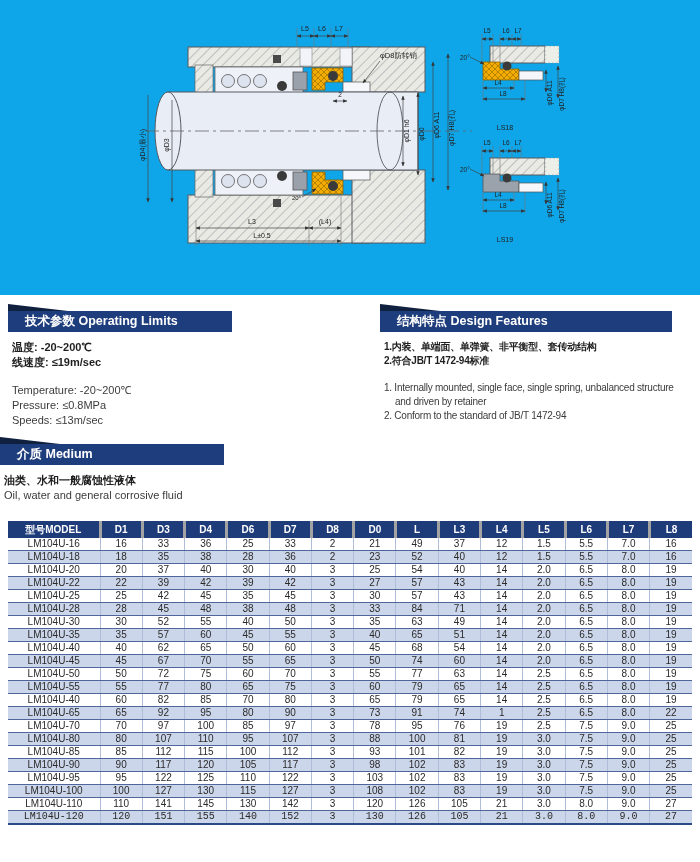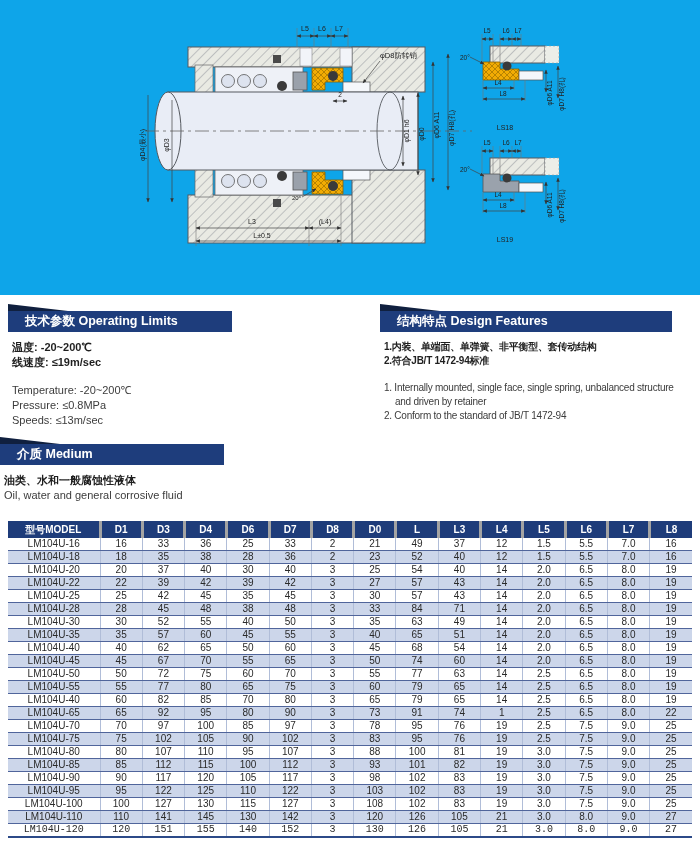--- a/index.html
+++ b/index.html
@@ -526,37 +526,20 @@
           <td>78</td>
           <td>95</td>
           <td>76</td>
           <td>19</td>
           <td>2.5</td>
           <td>7.5</td>
           <td>9.0</td>
           <td>25</td>
         </tr>
         <tr>
-          <td>LM104U-75</td>
-          <td>75</td>
-          <td>102</td>
-          <td>105</td>
-          <td>90</td>
-          <td>102</td>
-          <td>3</td>
-          <td>83</td>
-          <td>95</td>
-          <td>76</td>
-          <td>19</td>
-          <td>2.5</td>
-          <td>7.5</td>
-          <td>9.0</td>
-          <td>25</td>
-        </tr>
-        <tr>
           <td>LM104U-80</td>
           <td>80</td>
           <td>107</td>
           <td>110</td>
           <td>95</td>
           <td>107</td>
           <td>3</td>
           <td>88</td>
           <td>100</td>
           <td>81</td>

